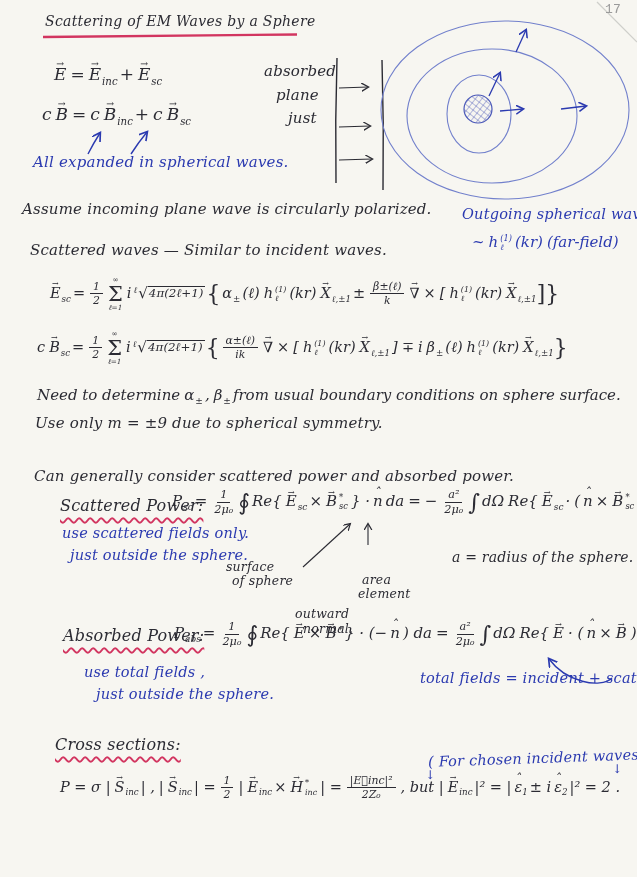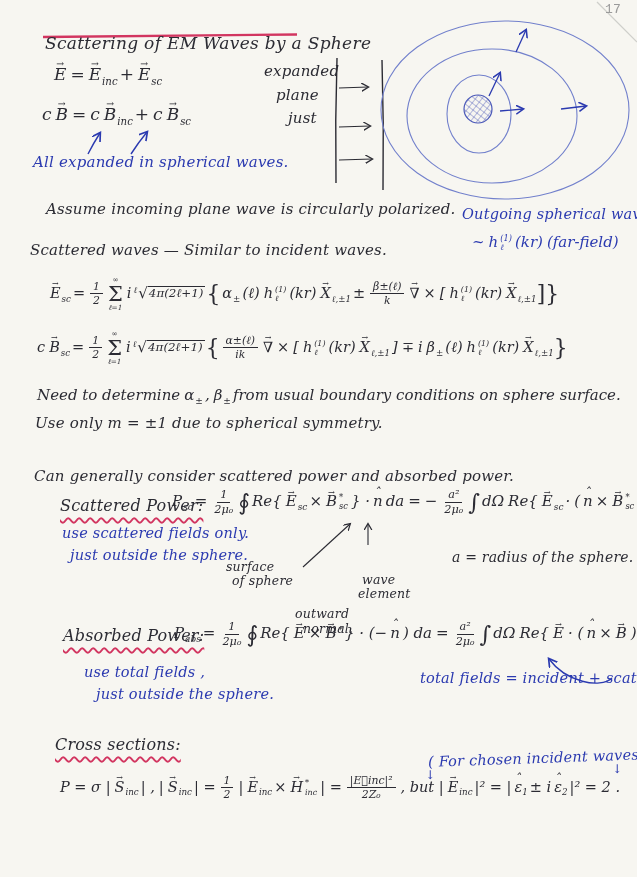--- a/index.html
+++ b/index.html
@@ -7,21 +7,21 @@
     width:637px;height:877px;position:relative;overflow:hidden;
     background:#f7f6f1;
     font-family:"DejaVu Serif", serif;
   }
   .abs{position:absolute;}
   
   .ink{color:#2b2b33;font-style:italic;font-size:15px;letter-spacing:.2px;white-space:nowrap;}
   .blue{color:#2b3ab0;font-style:italic;font-size:14.5px;letter-spacing:.2px;white-space:nowrap;}
   .small{font-size:12.5px;margin-top:40px;}
   .faint{color:#9a9a9a;font-style:normal;}
-  .title{font-size:17px;letter-spacing:.3px;margin-top:20px;}
+  .title{font-size:14px;letter-spacing:.3px;}
   .heading{font-size:16px;text-decoration:underline wavy #d23560 1.5px;text-underline-offset:6px;}
   
   .eq{white-space:nowrap;color:#2b2b33;font-style:italic;line-height:1;}
   .eq.blue-eq{color:#2b3ab0;}
   .eq>span{display:inline-block;}
   .eq .t{margin:0 2px;}
   .eq .sub{font-size:.6em;vertical-align:-.45em;margin-left:-1px;}
   .eq .sup{font-size:.6em;vertical-align:.55em;}
   .eq .vec{position:relative;margin:0 2px;}
   .eq .vec::after{content:"→";position:absolute;left:50%;transform:translateX(-50%);top:-.72em;font-size:.55em;}
@@ -98,31 +98,31 @@
 </svg>
 
 <span class="abs ink faint" style="left:605px;top:2px;font-size:13px;font-family:Liberation Mono, monospace;">17</span>
 
 <div class="abs ink title" style="left:45px;top:13px;">Scattering of EM Waves by a Sphere</div>
 
 <div class="abs eq" style="left:52px;top:66px;font-size:17px;"><span class="vec">E</span><span class="t">=</span><span class="vec">E</span><span class="sub">inc</span><span class="t">+</span><span class="vec">E</span><span class="sub">sc</span></div>
 <div class="abs eq" style="left:40px;top:106px;font-size:17px;"><span class="t">c</span><span class="vec">B</span><span class="t">=</span><span class="t">c</span><span class="vec">B</span><span class="sub">inc</span><span class="t">+</span><span class="t">c</span><span class="vec">B</span><span class="sub">sc</span></div>
 <div class="abs blue" style="left:33px;top:153px;font-size:15px;">All expanded in spherical waves.</div>
 
-<div class="abs ink" style="left:264px;top:62px;">expanded</div>
+<div class="abs ink" style="left:264px;top:62px;">absorbed</div>
 <div class="abs ink" style="left:276px;top:86px;">plane</div>
 <div class="abs ink" style="left:288px;top:109px;">just</div>
 
 <div class="abs blue" style="left:462px;top:206px;">Outgoing spherical waves.</div>
 <div class="abs eq blue-eq" style="left:470px;top:234px;font-size:15px;"><span class="t">~</span><span class="t">h</span><span class="ss">
       <span>(1)</span>
       <span>ℓ</span>
     </span><span class="t">(kr)</span><span class="t">(far-field)</span></div>
 
-<div class="abs ink" style="left:46px;top:200px;">Assume incoming plane wave is circularly polarized.</div>
+<div class="abs ink" style="left:22px;top:200px;">Assume incoming plane wave is circularly polarized.</div>
 <div class="abs ink" style="left:30px;top:241px;">Scattered waves — Similar to incident waves.</div>
 
 <div class="abs eq" style="left:48px;top:276px;font-size:14.5px;"><span class="vec">E</span><span class="sub">sc</span><span class="t">=</span><span class="frac">
       <span class="num">1</span>
       <span class="den">2</span>
     </span><span class="sum">
       <span class="lim">∞</span>
       <span class="op">Σ</span>
       <span class="lim">ℓ=1</span>
     </span><span class="t">i</span><span class="sup">ℓ</span><span class="rad">
@@ -153,41 +153,41 @@
       <span class="den">ik</span>
     </span><span class="vec">∇</span><span class="t">×</span><span class="t">[</span><span class="t">h</span><span class="ss">
       <span>(1)</span>
       <span>ℓ</span>
     </span><span class="t">(kr)</span><span class="vec">X</span><span class="sub">ℓ,±1</span><span class="t">]</span><span class="t">∓</span><span class="t">i</span><span class="t">β</span><span class="sub">±</span><span class="t">(ℓ)</span><span class="t">h</span><span class="ss">
       <span>(1)</span>
       <span>ℓ</span>
     </span><span class="t">(kr)</span><span class="vec">X</span><span class="sub">ℓ,±1</span><span class="big">}</span></div>
 
 <div class="abs eq" style="left:35px;top:388px;font-size:15px;"><span class="t">Need to determine</span><span class="t">α</span><span class="sub">±</span><span class="t">,</span><span class="t">β</span><span class="sub">±</span><span class="t">from usual boundary conditions on sphere surface.</span></div>
-<div class="abs ink" style="left:35px;top:414px;">Use only m = ±1 due to spherical symmetry.</div>
+<div class="abs ink" style="left:35px;top:414px;">Use only m = ±9 due to spherical symmetry.</div>
 <div class="abs ink" style="left:34px;top:450px;margin-top:17px;">Can generally consider scattered power and absorbed power.</div>
 
 <div class="abs ink heading" style="left:60px;top:496px;">Scattered Power:</div>
 <div class="abs eq" style="left:170px;top:488px;font-size:15px;"><span class="t">P</span><span class="sub">sc</span><span class="t">=</span><span class="frac">
       <span class="num">1</span>
       <span class="den">2μ₀</span>
     </span><span class="big">∮</span><span class="t">Re{</span><span class="vec">E</span><span class="sub">sc</span><span class="t">×</span><span class="vec">B</span><span class="ss">
       <span>*</span>
       <span>sc</span>
     </span><span class="t">} ·</span><span class="hat">n</span><span class="t">da</span><span class="t">=</span><span class="t">−</span><span class="frac">
       <span class="num">a²</span>
       <span class="den">2μ₀</span>
     </span><span class="big">∫</span><span class="t">dΩ</span><span class="t">Re{</span><span class="vec">E</span><span class="sub">sc</span><span class="t">·</span><span class="t">(</span><span class="hat">n</span><span class="t">×</span><span class="vec">B</span><span class="ss">
       <span>*</span>
       <span>sc</span>
     </span></div>
 
 <div class="abs ink small" style="left:226px;top:519px;">surface</div>
 <div class="abs ink small" style="left:232px;top:533px;">of sphere</div>
-<div class="abs ink small" style="left:362px;top:532px;">wave</div>
+<div class="abs ink small" style="left:362px;top:532px;">area</div>
 <div class="abs ink small" style="left:358px;top:546px;">element</div>
 <div class="abs ink small" style="left:295px;top:566px;">outward</div>
 <div class="abs ink small" style="left:303px;top:581px;">normal.</div>
 <div class="abs ink" style="left:452px;top:549px;font-size:14px;">a = radius of the sphere.</div>
 
 <div class="abs blue" style="left:62px;top:525px;">use scattered fields only.</div>
 <div class="abs blue" style="left:70px;top:547px;">just outside the sphere.</div>
 
 <div class="abs ink heading" style="left:63px;top:626px;text-align:center;">Absorbed Power:</div>
 <div class="abs eq" style="left:172px;top:620px;font-size:15px;"><span class="t">P</span><span class="sub">abs</span><span class="t">=</span><span class="frac">

